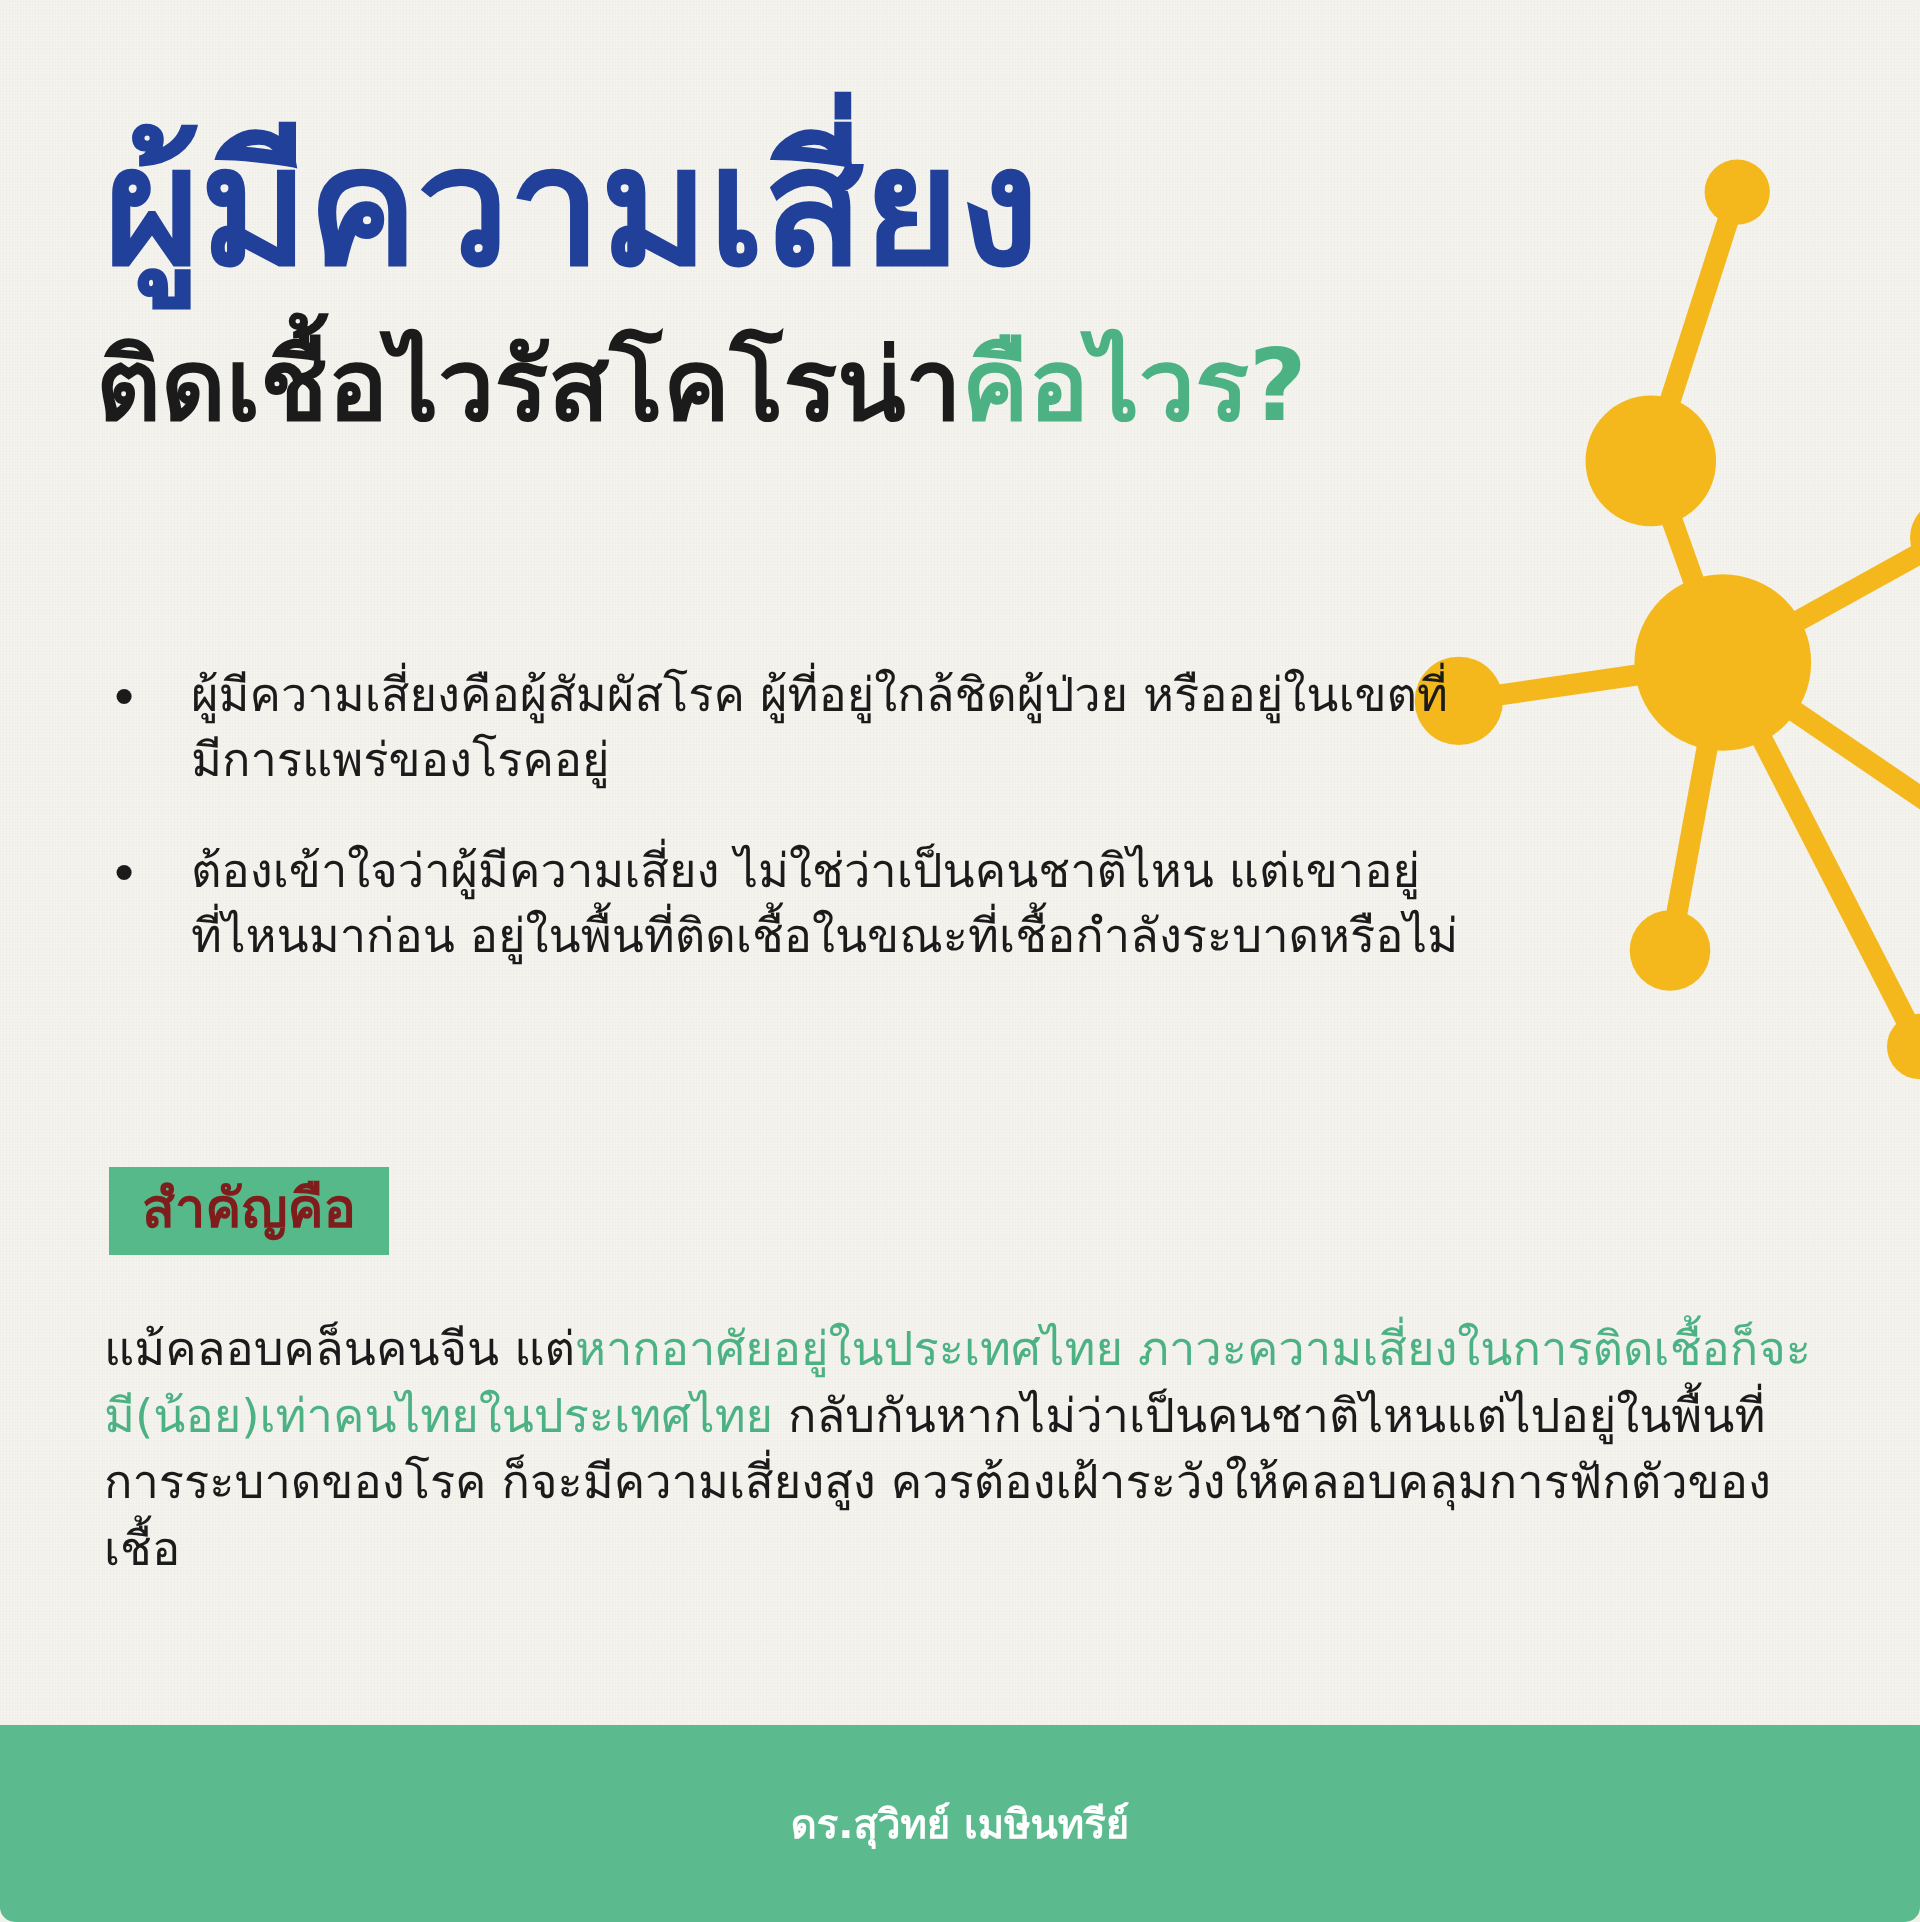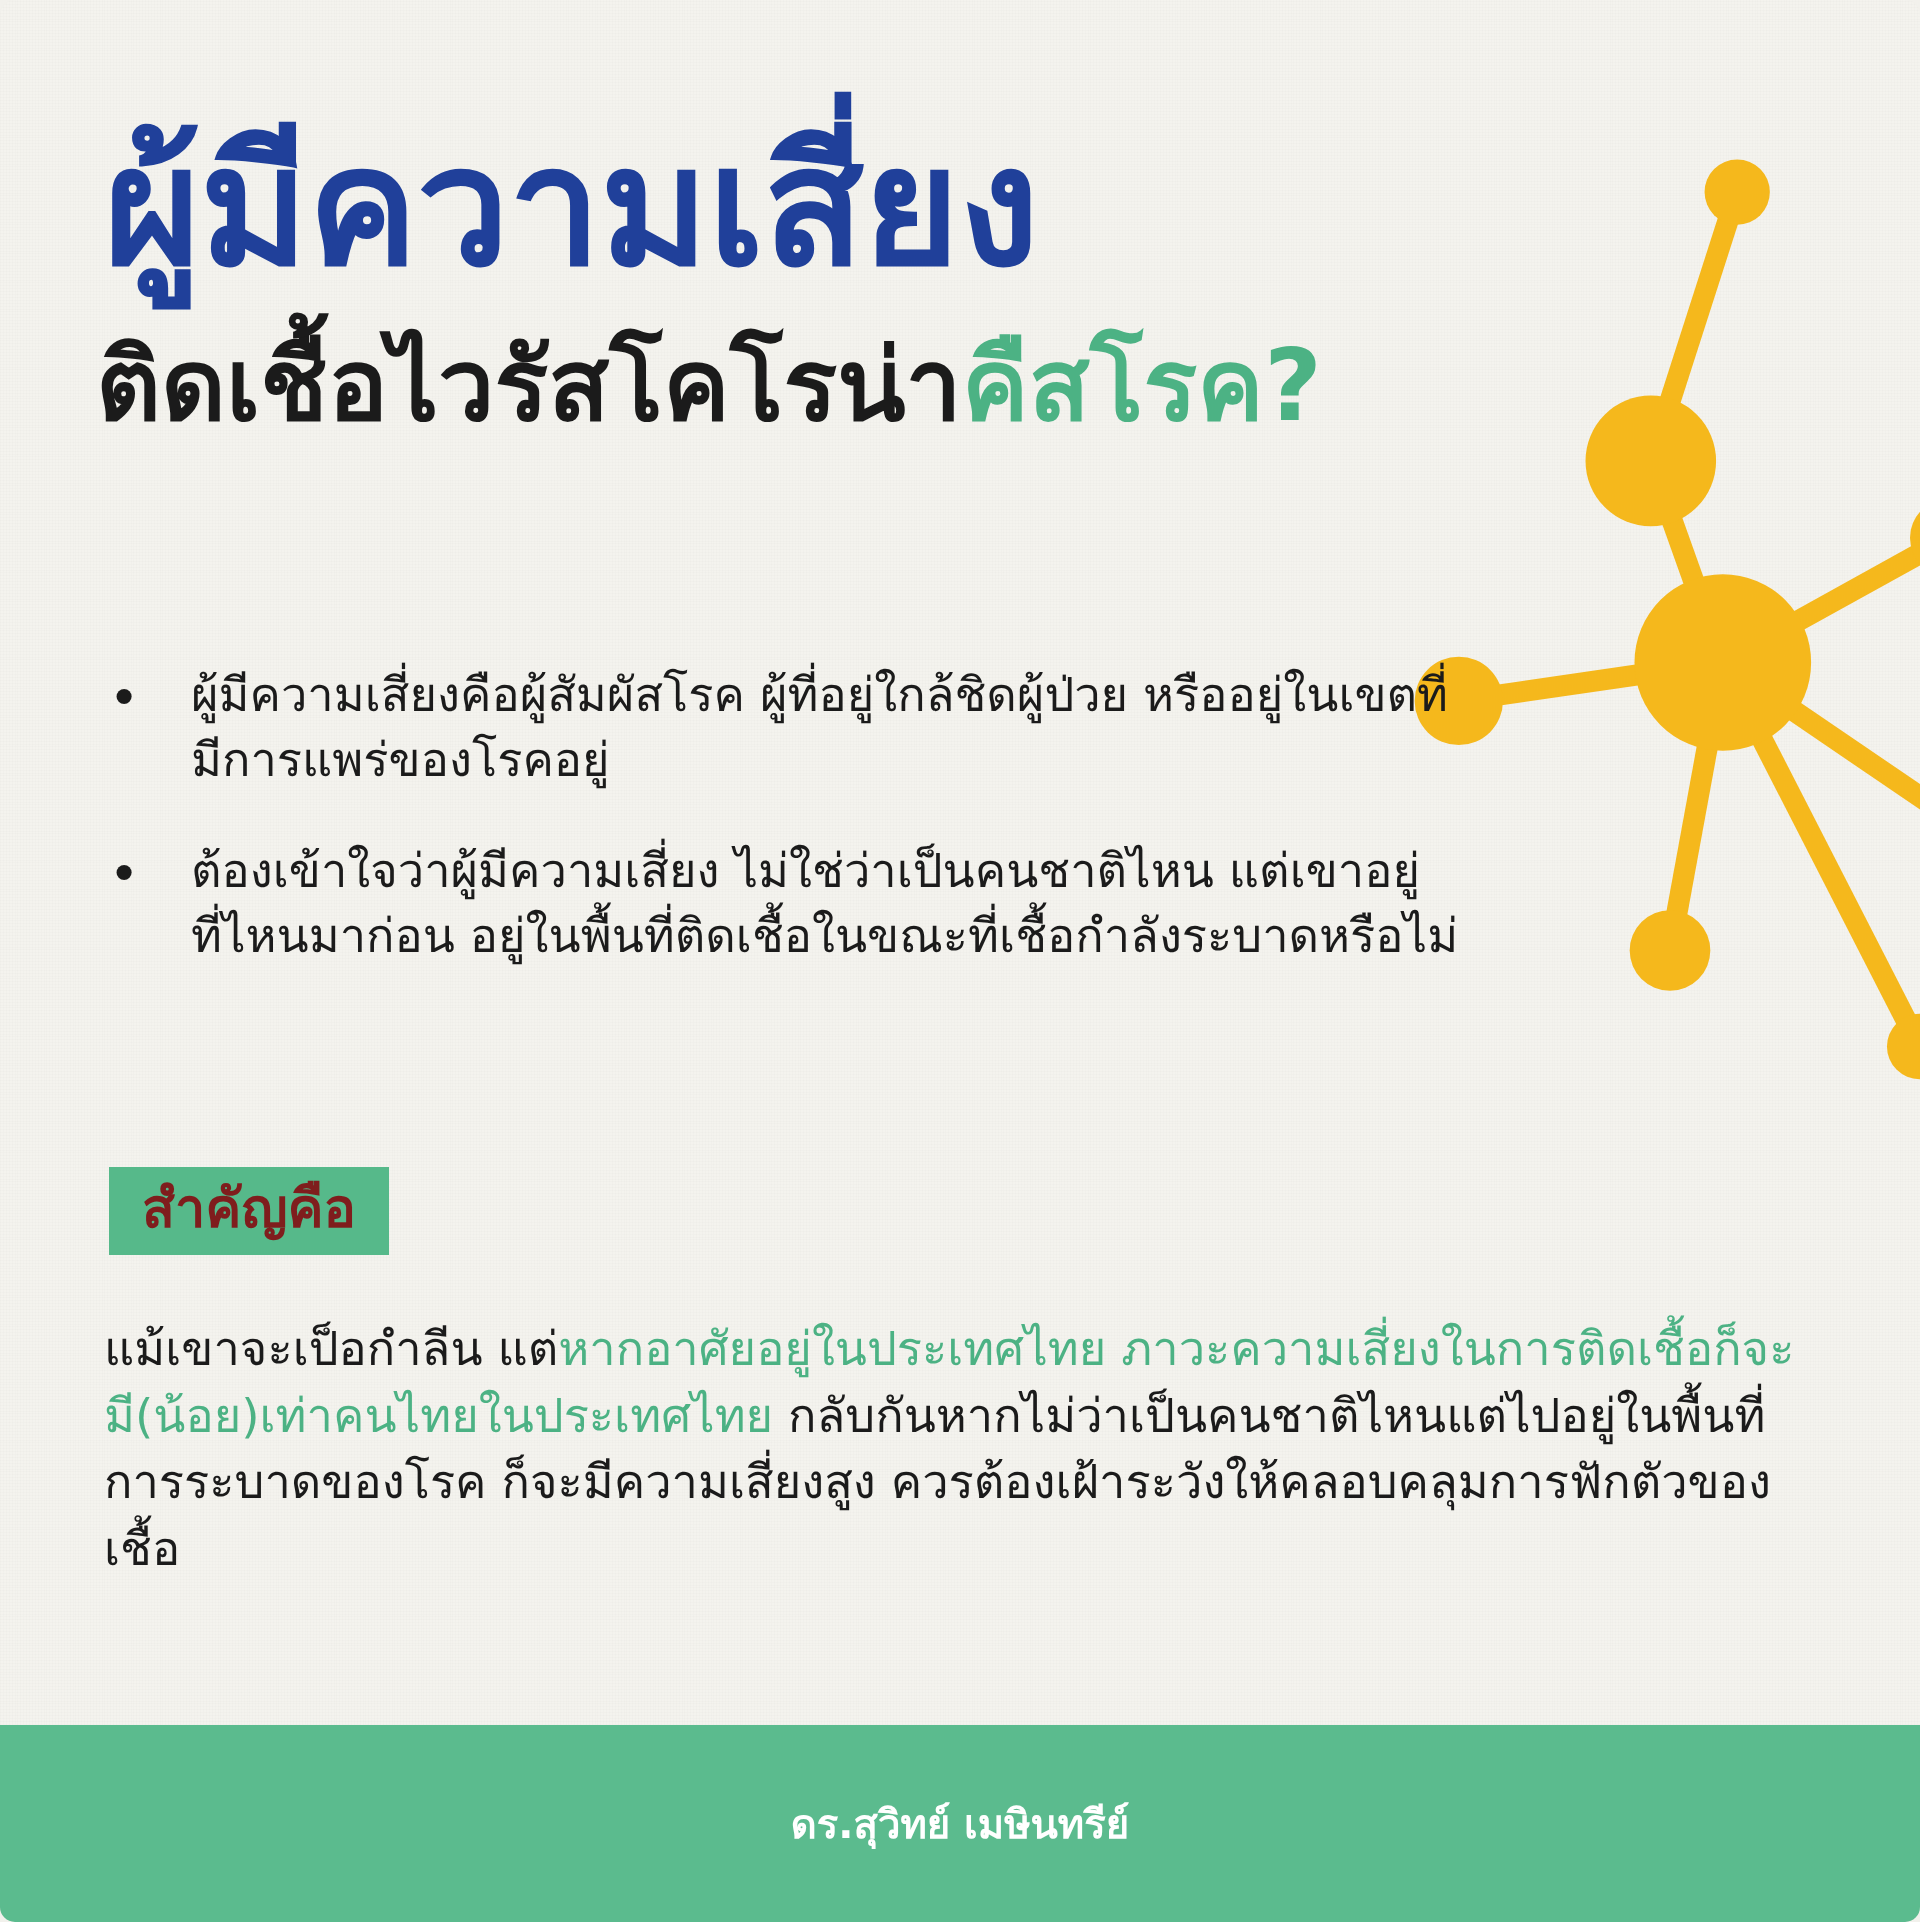--- a/index.html
+++ b/index.html
@@ -167,38 +167,38 @@
       <circle cx="660" cy="1000" r="34"></circle>
       <circle cx="470" cy="110" r="34"></circle>
     </g>
   </svg>
 
   <div class="content">
 
     <div class="title-main">ผู้มีความเสี่ยง</div>
 
     <div class="title-sub">
-      <span>ติดเชื้อไวรัสโคโรน่า</span><span class="green">คืสโรค?</span>
+      <span>ติดเชื้อไวรัสโคโรน่า</span><span class="green">คือไวร?</span>
     </div>
 
     <div class="bullets">
       <div class="bullet-row">
         <div class="bullet-dot">•</div>
         <div class="bullet-text">ผู้มีความเสี่ยงคือผู้สัมผัสโรค ผู้ที่อยู่ใกล้ชิดผู้ป่วย หรืออยู่ในเขตที่มีการแพร่ของโรคอยู่</div>
       </div>
       <div class="bullet-row">
         <div class="bullet-dot">•</div>
         <div class="bullet-text">ต้องเข้าใจว่าผู้มีความเสี่ยง ไม่ใช่ว่าเป็นคนชาติไหน แต่เขาอยู่ที่ไหนมาก่อน อยู่ในพื้นที่ติดเชื้อในขณะที่เชื้อกำลังระบาดหรือไม่</div>
       </div>
     </div>
 
     <div class="tag">สำคัญคือ</div>
 
     <div class="paragraph">
-      <span>แม้เขาจะเป็อกำลีน แต่</span><span class="green">หากอาศัยอยู่ในประเทศไทย ภาวะความเสี่ยงในการติดเชื้อก็จะมี(น้อย)เท่าคนไทยในประเทศไทย</span><span> กลับกันหากไม่ว่าเป็นคนชาติไหนแต่ไปอยู่ในพื้นที่การระบาดของโรค ก็จะมีความเสี่ยงสูง ควรต้องเฝ้าระวังให้คลอบคลุมการฟักตัวของเชื้อ</span>
+      <span>แม้คลอบคล็นคนจีน แต่</span><span class="green">หากอาศัยอยู่ในประเทศไทย ภาวะความเสี่ยงในการติดเชื้อก็จะมี(น้อย)เท่าคนไทยในประเทศไทย</span><span> กลับกันหากไม่ว่าเป็นคนชาติไหนแต่ไปอยู่ในพื้นที่การระบาดของโรค ก็จะมีความเสี่ยงสูง ควรต้องเฝ้าระวังให้คลอบคลุมการฟักตัวของเชื้อ</span>
     </div>
 
   </div>
 
   <div class="footer">
     <div class="footer-name">ดร.สุวิทย์ เมษินทรีย์</div>
   </div>
 
 </div>
 

